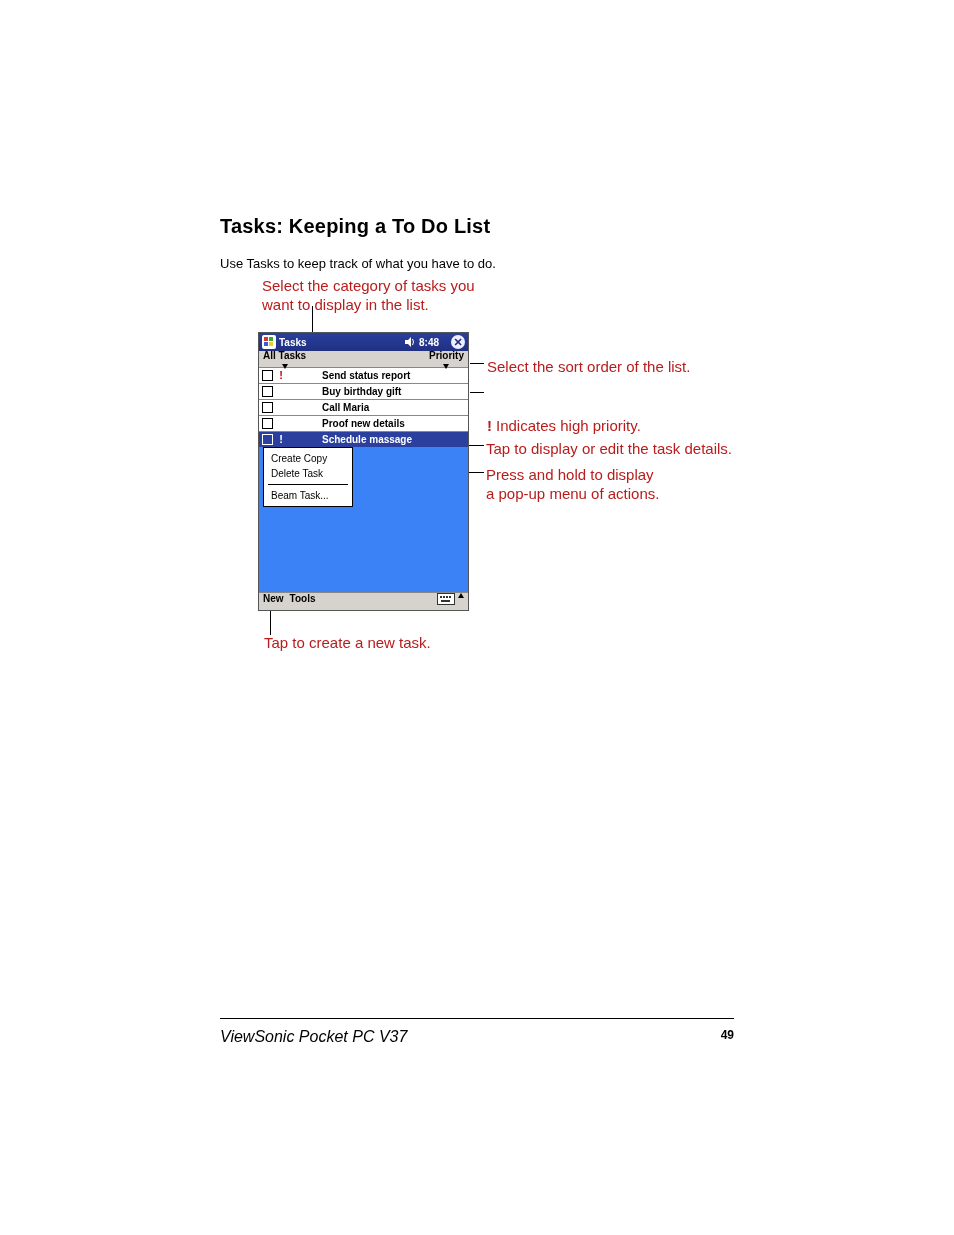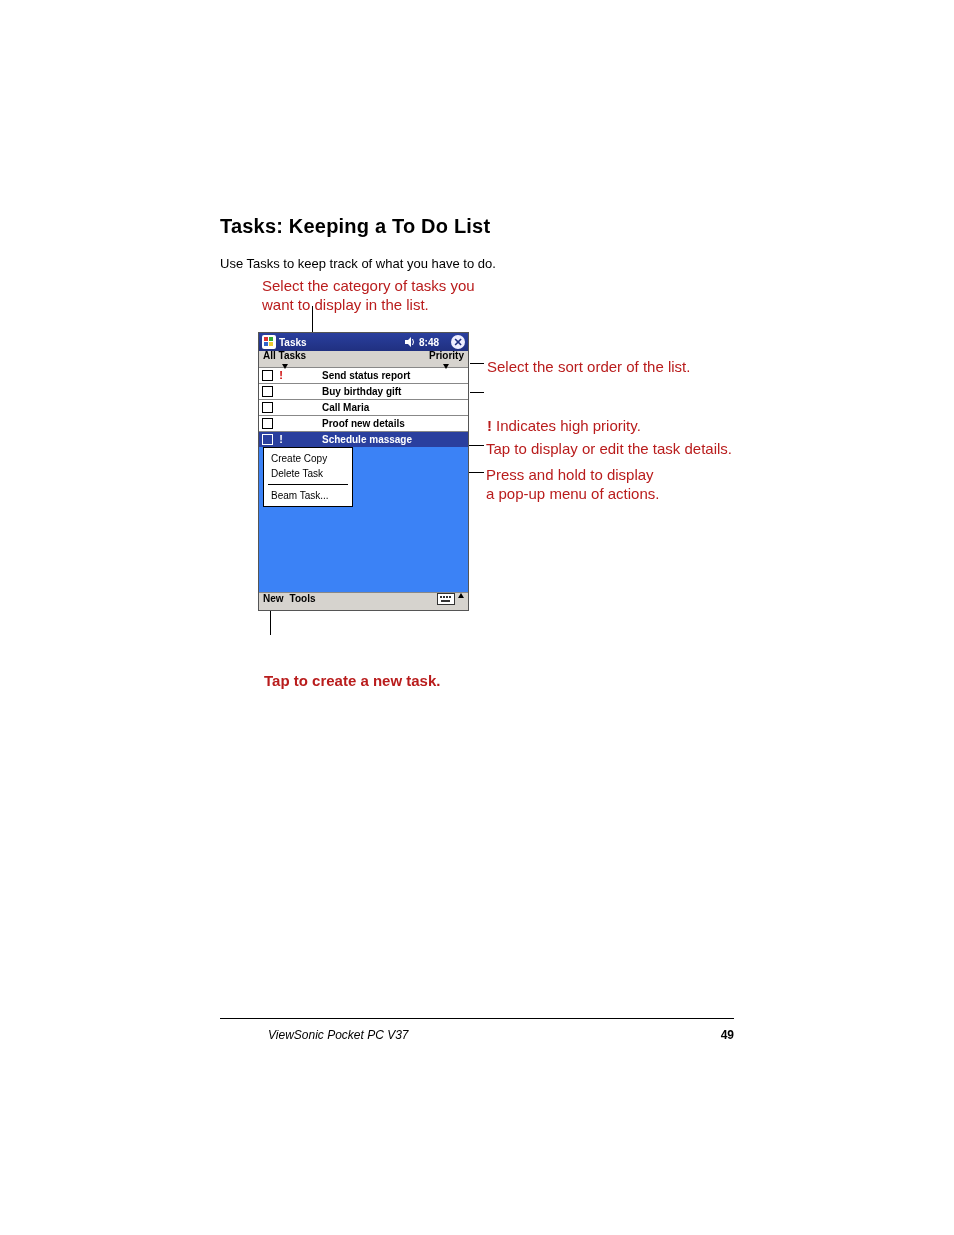--- a/index.html
+++ b/index.html
@@ -40,21 +40,21 @@
   .callout-top {
     left: 262px;
     top: 277px;
     width: 230px;
   }
   .callout-sort   { left: 487px; top: 358px; }
   .callout-priority { left: 487px; top: 373px; margin-top: 44px; }
   .callout-priority .bang { font-weight: bold; margin-right: 4px; }
   .callout-details { left: 486px; top: 440px; }
   .callout-hold   { left: 486px; top: 466px; width: 180px; }
-  .callout-new    { left: 264px; top: 672px; font-weight: bold; }
+  .callout-new    { left: 264px; top: 634px; }
 
   
   .line { position: absolute; background: #000; }
   .vline { width: 1px; }
   .hline { height: 1px; }
 
   
   .device {
     position: absolute;
     left: 258px;
@@ -223,23 +223,22 @@
     left: 220px;
     right: 220px;
     top: 1018px;
     height: 1px;
     background: #000;
   }
   .footer-left {
     position: absolute;
     left: 220px;
     top: 1028px;
-    font-size: 12px;
+    font-size: 16px;
     font-style: italic;
-    margin-left: 48px;
   }
   .footer-right {
     position: absolute;
     right: 220px;
     top: 1028px;
     font-size: 12px;
     font-weight: bold;
   }
 </style>
 </head>

